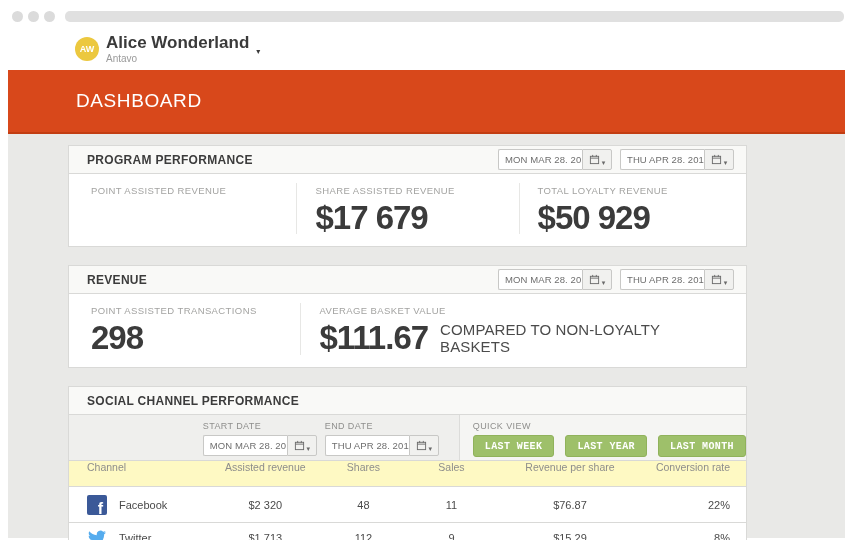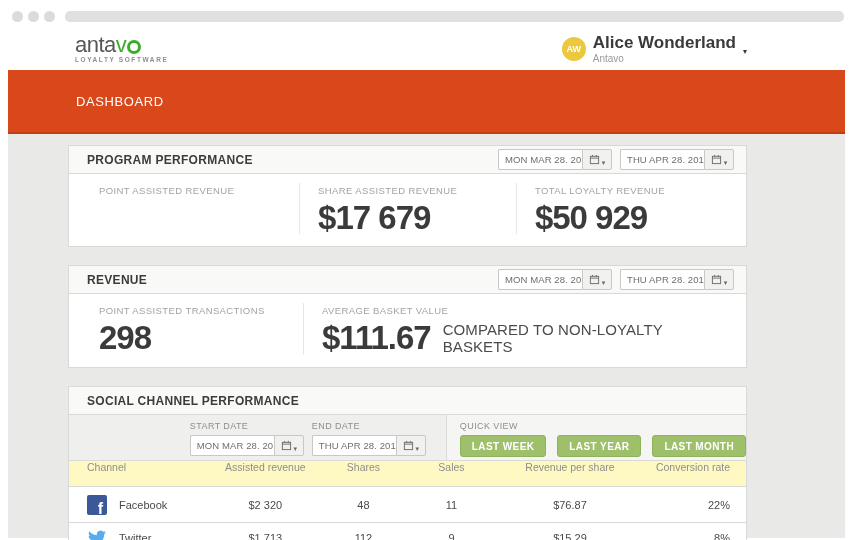--- a/index.html
+++ b/index.html
@@ -20,52 +20,52 @@
   .logo-accent{font-size:22px;color:#3bad2b;letter-spacing:-0.5px;}
   .logo-ring{display:inline-block;width:8px;height:8px;border:3px solid #3bad2b;border-radius:50%;margin-left:1px;margin-top:4px;}
   .logo-sub{font-size:6.5px;color:#8f8f8f;letter-spacing:1.6px;font-weight:bold;margin-top:1px;}
   .user{display:flex;align-items:center;gap:7px;cursor:pointer;}
   .avatar{width:24px;height:24px;border-radius:50%;background:#ecc83f;color:#fff;font-size:9px;font-weight:bold;display:flex;align-items:center;justify-content:center;}
   .user-name{font-size:17px;font-weight:bold;color:#3a3a3a;line-height:1.2;}
   .user-company{font-size:10px;color:#9a9a9a;line-height:1.2;}
   .caret::after{content:"▾";font-size:8px;color:#3a3a3a;}
   
   .topbar{margin:0 8px;height:64px;background:#d8481b;border-bottom:2px solid #c23d12;display:flex;align-items:center;padding-left:68px;box-sizing:border-box;}
-  .topbar-title{color:#fff;font-size:13px;letter-spacing:0.6px;}
+  .topbar-title{color:#fff;font-size:19px;letter-spacing:0.6px;}
   
   .content{margin:0 8px;height:404px;background:#e9e9e7;padding-top:11px;box-sizing:border-box;}
   .section{width:679px;margin-left:60px;box-sizing:border-box;border-radius:20px;}
   .sec-head{height:29px;background:#f9f9f7;border:1px solid #d9d9d7;display:flex;align-items:center;justify-content:space-between;padding:0 12px 0 18px;box-sizing:border-box;}
   .sec-title{font-size:12px;font-weight:bold;color:#3c3c3c;letter-spacing:0.3px;}
   .gap{height:18px;}
   
   .dp-pair{display:flex;gap:8px;}
   .dp{display:flex;height:21px;cursor:pointer;}
   .dp-val{width:84px;background:#fff;border:1px solid #c8c8c6;border-right:none;border-radius:2px 0 0 2px;font-size:9.5px;color:#6e6e6e;display:flex;align-items:center;padding:0 6px;letter-spacing:0.1px;box-sizing:border-box;white-space:nowrap;}
   .dp-btn{width:30px;background:#f1f1ef;border:1px solid #c8c8c6;border-radius:0 2px 2px 0;display:flex;align-items:center;justify-content:center;gap:2px;box-sizing:border-box;}
   .dp-caret::after{content:"▾";font-size:7px;color:#6a6a6a;}
   
-  .metrics{background:#fff;border:1px solid #d9d9d7;border-top:none;display:flex;padding:9px 12px 12px;box-sizing:border-box;}
+  .metrics{background:#fff;border:1px solid #d9d9d7;border-top:none;display:flex;padding:9px 4px 12px;box-sizing:border-box;}
   .metric{padding:2px 18px 0;box-sizing:border-box;}
   .metric + .metric{border-left:1px solid #e7e7e5;}
   .m-label{font-size:9.5px;color:#a3a3a1;letter-spacing:0.4px;white-space:nowrap;}
   .m-value{font-size:33px;font-weight:bold;color:#3b3b3b;letter-spacing:-1px;margin-top:5px;line-height:1;}
   .w33a{width:33.4%;} .w33b{width:33.2%;} .w34{width:34%;} .w66{width:66%;}
   .m-row{display:flex;align-items:flex-start;}
   .m-note{margin-left:12px;padding-top:3px;}
   .delta{font-size:12px;font-weight:bold;color:#7ea821;line-height:1.2;}
   .note{font-size:15px;color:#4b4b4b;margin-top:2px;letter-spacing:0.1px;}
   
   .filter{height:46px;background:#efefed;border:1px solid #d9d9d7;border-top:none;display:flex;box-sizing:border-box;}
   .f-spacer{width:192px;}
   .f-group{padding-top:6px;margin-right:8px;}
   .f-label{font-size:9px;color:#8f8f8d;letter-spacing:0.4px;}
   .f-group .dp{margin-top:4px;}
   .f-quick{flex:1;border-left:1px solid #dcdcda;background:#f5f5f3;padding:6px 0 0 13px;box-sizing:border-box;}
-  .quick-btns{display:flex;gap:11px;margin-top:4px;}
+  .quick-btns{display:flex;gap:11px;margin-top:4px;font-family:Liberation Mono, monospace;}
   .qbtn{height:22px;padding:0 11px;background:#9ec06a;border:1px solid #90b25b;border-radius:3px;color:#fff;font-size:10px;font-weight:bold;letter-spacing:0.4px;display:flex;align-items:center;cursor:pointer;white-space:nowrap;box-sizing:border-box;}
   
   .thead{height:26px;background:#fef9c3;border:1px solid #d9d9d7;border-top:none;display:flex;align-items:flex-start;font-size:10.5px;color:#8e8e8c;box-sizing:border-box;}
   .trow{height:36px;background:#fff;border:1px solid #d9d9d7;border-top:none;display:flex;align-items:center;font-size:11px;color:#4a4a4a;box-sizing:border-box;}
   .trow.last{height:31px;}
   .c-channel{width:20%;padding-left:18px;box-sizing:border-box;display:flex;align-items:center;gap:12px;}
   .c-ar{width:18%;text-align:center;}
   .c-shares{width:11%;text-align:center;}
   .c-sales{width:15%;text-align:center;}
   .c-rps{width:20%;text-align:center;}
@@ -78,28 +78,20 @@
 <body>
 
 <div class="chrome">
   <div class="dot"></div>
   <div class="dot"></div>
   <div class="dot"></div>
   <div class="addr"></div>
 </div>
 
 <div class="app-header">
-  <div class="logo">
-    <div class="logo-row">
-      <span class="logo-main">anta</span>
-        <span class="logo-accent">v</span>
-        <span class="logo-ring"></span>
-    </div>
-    <div class="logo-sub">LOYALTY SOFTWARE</div>
-  </div>
   <div class="user">
     <div class="avatar">AW</div>
     <div>
       <div class="user-name">Alice Wonderland</div>
       <div class="user-company">Antavo</div>
     </div>
     <div class="caret"></div>
   </div>
 </div>
 

